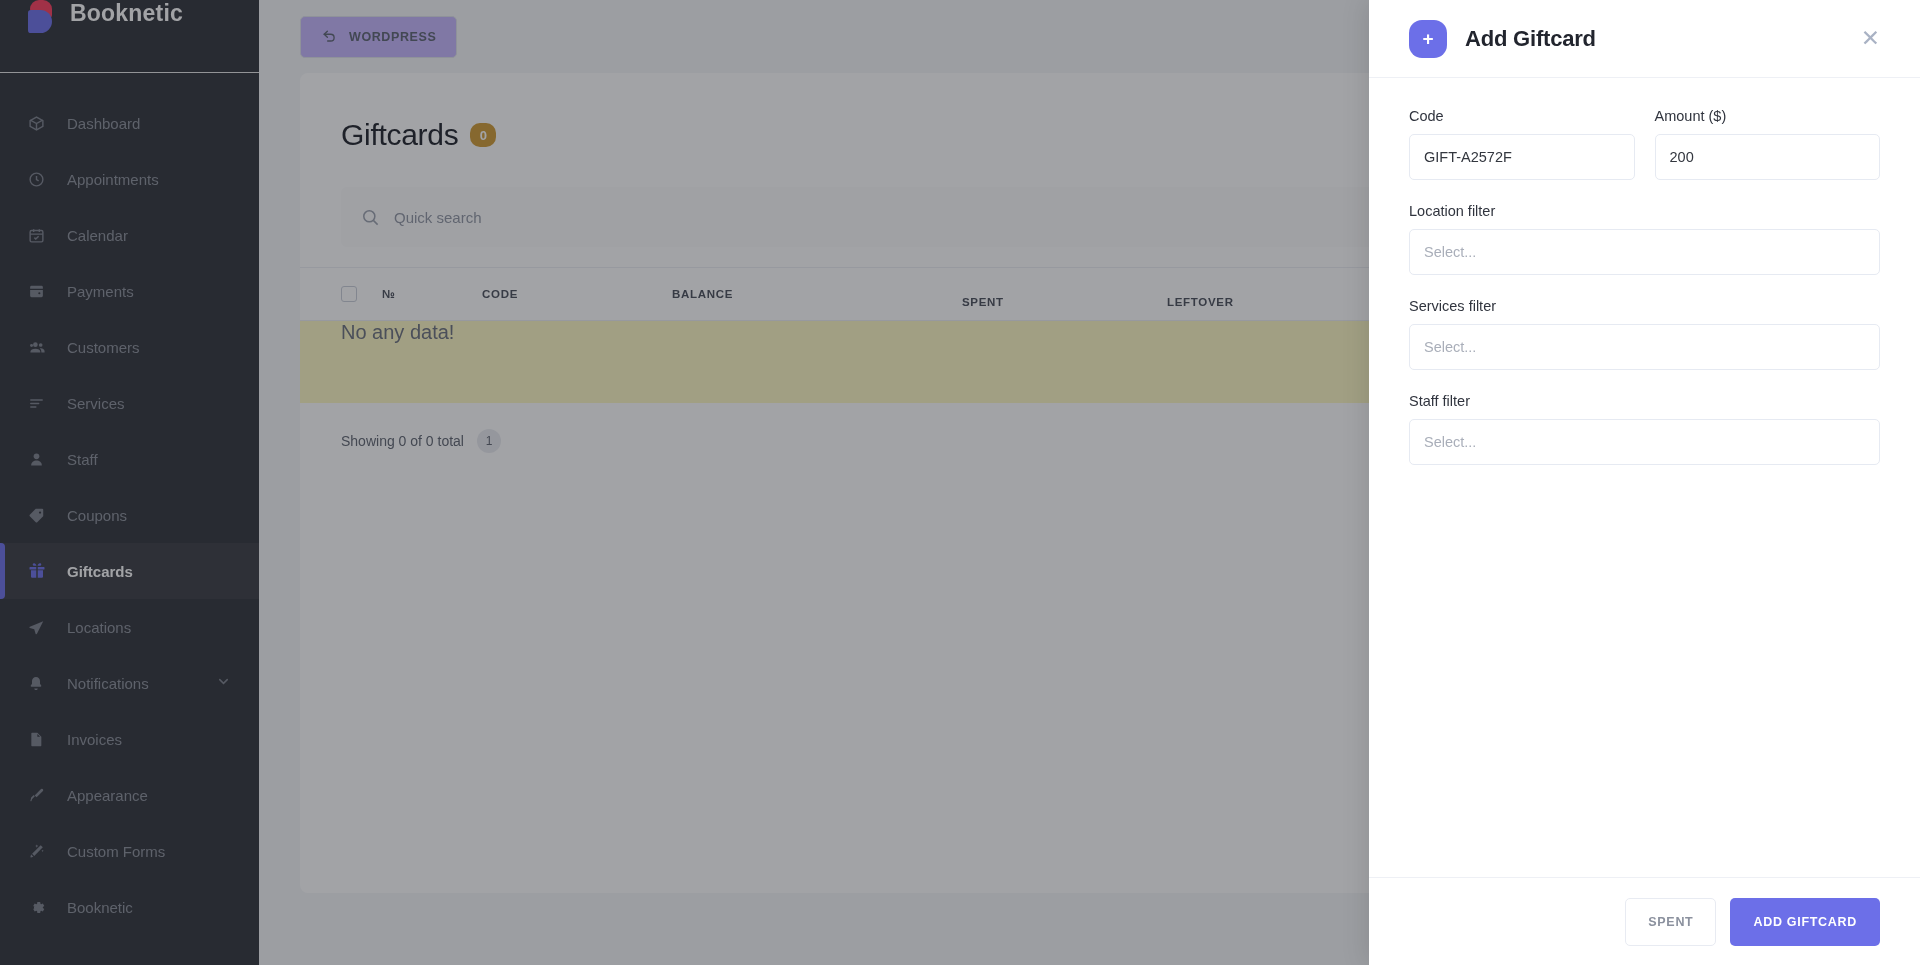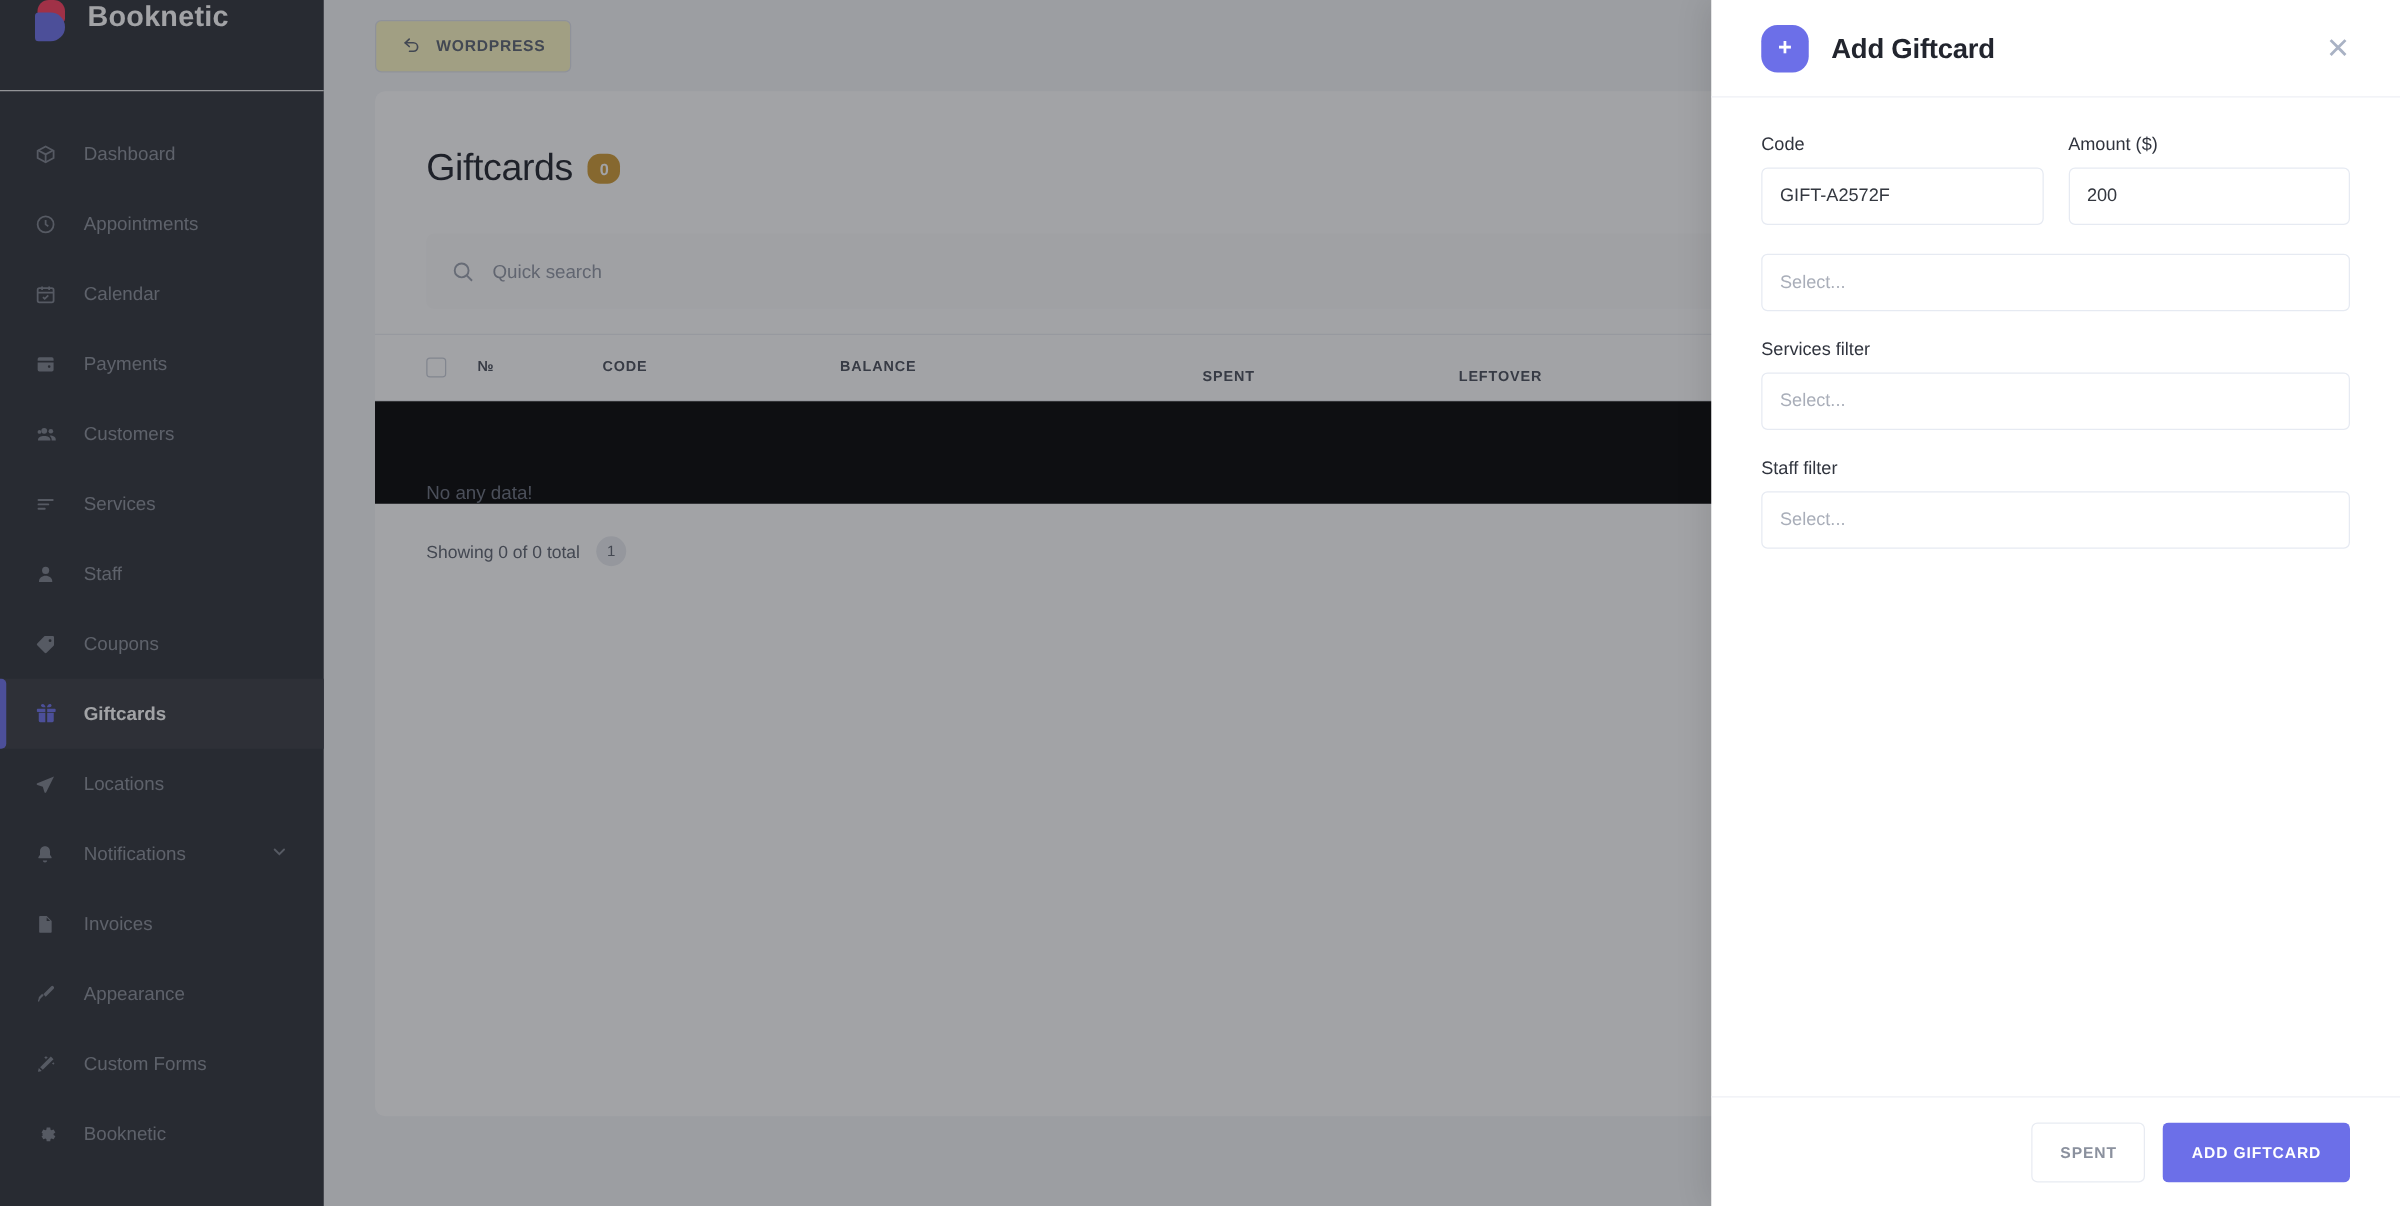--- a/index.html
+++ b/index.html
@@ -79,21 +79,21 @@
     background: #f5f6f9;
   }
   .main-topbar {
     height: 73px; display: flex; align-items: center;
     padding-left: 41px;
   }
   .wp-btn {
     display: inline-flex; align-items: center; gap: 11px;
     height: 42px; padding: 0 20px;
     border: 1px solid #dfe2ea; border-radius: 5px;
-    background: #fef9c3;
+    background: #c4b5fd;
     color: #5b6271; font-size: 12.5px; font-weight: 700; letter-spacing: .6px;
     cursor: pointer;
   }
   .content-card {
     margin: 0 41px;
     background: #ffffff;
     border-radius: 8px;
     min-height: 820px;
     padding: 32px 0 0 0;
   }
@@ -144,24 +144,24 @@
   .chk {
     width: 16px; height: 16px; border: 1px solid #c8cdd8; border-radius: 3px;
     background: #fff; margin-right: 25px; flex: 0 0 auto; cursor: pointer;
   }
   .th-no { width: 100px; }
   .th-code { width: 190px; }
   .th-balance { width: 290px; }
   .th-spent { width: 205px; margin-top: 16px; }
   .th-leftover { width: 220px; margin-top: 16px; }
   .tbl-empty {
-    height: 82px; display: flex; align-items: flex-end;
+    height: 82px; display: flex; align-items: flex-start;
     padding: 0 41px;
-    background: #000000;
-    color: #696f7c; font-size: 15px;
+    background: #fef9c3;
+    color: #696f7c; font-size: 20px;
   }
   .tbl-footer {
     display: flex; align-items: center; gap: 13px;
     padding: 0 41px; height: 75px;
     color: #5d636f; font-size: 14px;
   }
   .page-pill {
     width: 24px; height: 24px; border-radius: 50%;
     background: #e9ebf0; color: #5d636f;
     display: inline-flex; align-items: center; justify-content: center;
@@ -480,20 +480,21 @@
           <label class="fld-label">Code</label>
           <input class="inp" type="text" value="GIFT-A2572F" style="">
         </div>
         <div class="fld half">
           <label class="fld-label">Amount ($)</label>
           <input class="inp" type="text" value="200" style="">
         </div>
       </div>
 
       <div class="fld full">
+        <label class="fld-label">Location filter</label>
         <div class="sel">
           <span>Select...</span>
         </div>
       </div>
 
       <div class="fld full">
         <label class="fld-label">Services filter</label>
         <div class="sel">
           <span>Select...</span>
         </div>

